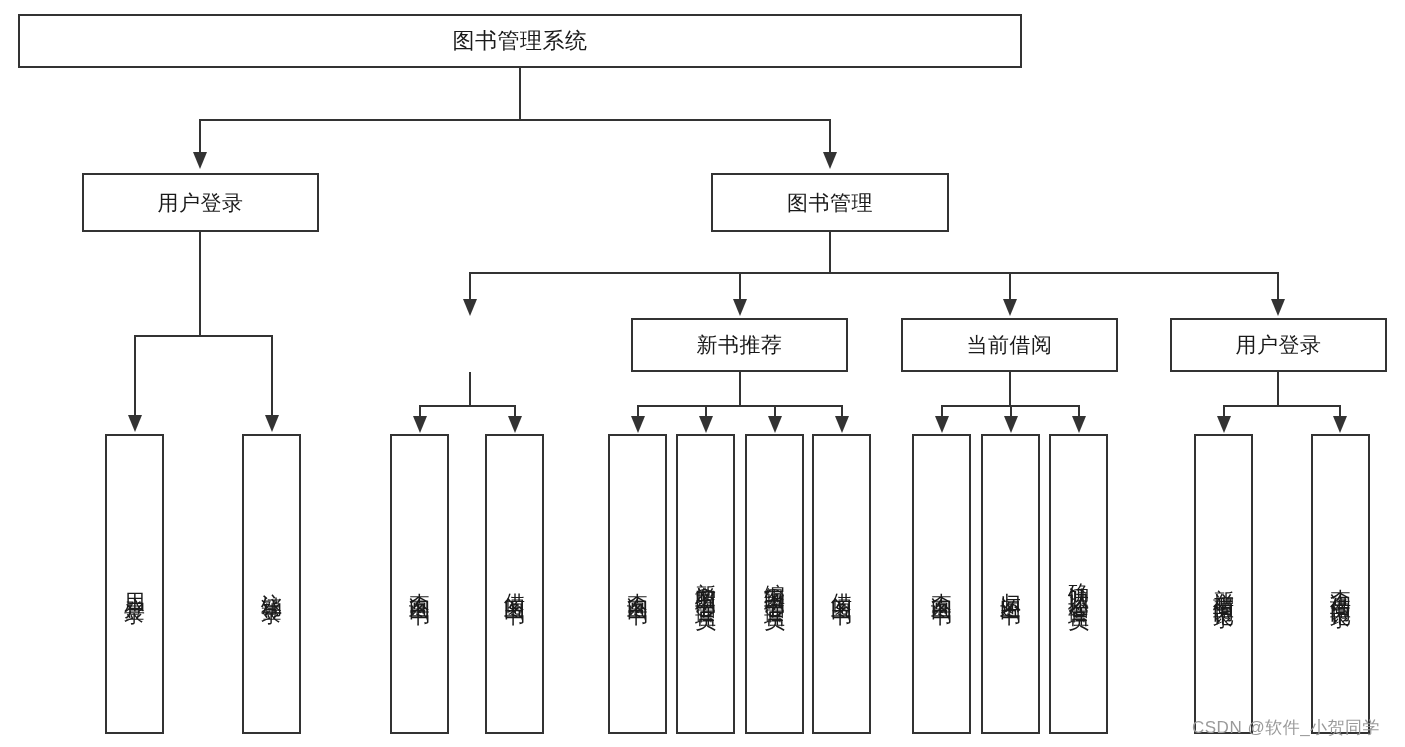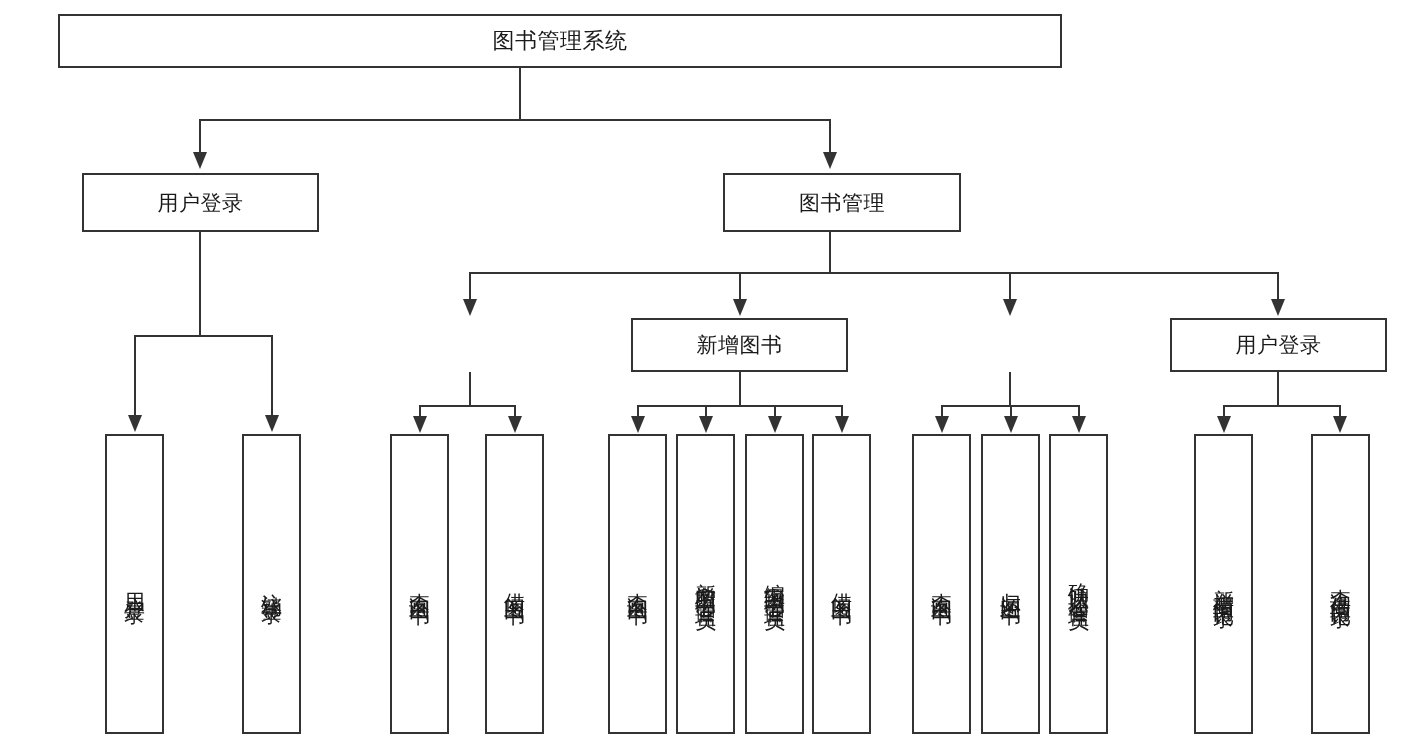--- a/index.html
+++ b/index.html
@@ -70,39 +70,39 @@
     color: #9a9a9a;
     white-space: nowrap;
     letter-spacing: 0.5px;
   }
 </style>
 </head>
 <body>
 
 <div id="canvas">
 
-  <div class="box box-h box-root" style="left:18px; top:14px; width:1004px; height:54px;margin-left:40px;">
+  <div class="box box-h box-root" style="left:18px; top:14px; width:1004px; height:54px;">
     <span>图书管理系统</span>
   </div>
 
   <div class="conn vline" style="left:519px; top:68px; width:2px; height:52px;"></div>
 
   <div class="conn hline" style="left:199px; top:119px; width:632px; height:2px;"></div>
 
   <div class="conn vline" style="left:199px; top:119px; width:2px; height:34px;"></div>
   <div class="arrow" style="left:193px; top:152px;"></div>
 
   <div class="conn vline" style="left:829px; top:119px; width:2px; height:34px;"></div>
   <div class="arrow" style="left:823px; top:152px;"></div>
 
   <div class="box box-h" style="left:82px; top:173px; width:237px; height:59px;">
     <span>用户登录</span>
   </div>
 
-  <div class="box box-h" style="left:711px; top:173px; width:238px; height:59px;margin-left:12px;">
+  <div class="box box-h" style="left:711px; top:173px; width:238px; height:59px;">
     <span>图书管理</span>
   </div>
 
   <div class="conn vline" style="left:199px; top:232px; width:2px; height:104px;"></div>
   <div class="conn hline" style="left:134px; top:335px; width:138px; height:2px;"></div>
   <div class="conn vline" style="left:134px; top:335px; width:2px; height:81px;"></div>
   <div class="arrow" style="left:128px; top:415px;"></div>
   <div class="conn vline" style="left:271px; top:335px; width:2px; height:81px;"></div>
   <div class="arrow" style="left:265px; top:415px;"></div>
 
@@ -115,21 +115,24 @@
   <div class="conn vline" style="left:739px; top:272px; width:2px; height:28px;"></div>
   <div class="arrow" style="left:733px; top:299px;"></div>
 
   <div class="conn vline" style="left:1009px; top:272px; width:2px; height:28px;"></div>
   <div class="arrow" style="left:1003px; top:299px;"></div>
 
   <div class="conn vline" style="left:1277px; top:272px; width:2px; height:28px;"></div>
   <div class="arrow" style="left:1271px; top:299px;"></div>
 
   <div class="box box-h" style="left:631px; top:318px; width:217px; height:54px;">
-    <span>新增图书</span>
+    <span>新书推荐</span>
+  </div>
+  <div class="box box-h" style="left:901px; top:318px; width:217px; height:54px;">
+    <span>当前借阅</span>
   </div>
   <div class="box box-h" style="left:1170px; top:318px; width:217px; height:54px;">
     <span>用户登录</span>
   </div>
 
   <div class="conn vline" style="left:469px; top:372px; width:2px; height:34px;"></div>
   <div class="conn hline" style="left:419px; top:405px; width:97px; height:2px;"></div>
   <div class="conn vline" style="left:419px; top:405px; width:2px; height:12px;"></div>
   <div class="arrow" style="left:413px; top:416px;"></div>
   <div class="conn vline" style="left:514px; top:405px; width:2px; height:12px;"></div>
@@ -199,14 +202,17 @@
     <span>确认归还（管理员）</span>
   </div>
 
   <div class="box box-v" style="left:1194px; top:434px; width:59px; height:300px;">
     <span>新增借阅记录</span>
   </div>
   <div class="box box-v" style="left:1311px; top:434px; width:59px; height:300px;">
     <span>查询借阅记录</span>
   </div>
 
+  <div class="watermark" style="left:1192px; top:716px;">
+    <span>CSDN @软件_小贺同学</span>
+  </div>
 
 </div>
 
 </body></html>

